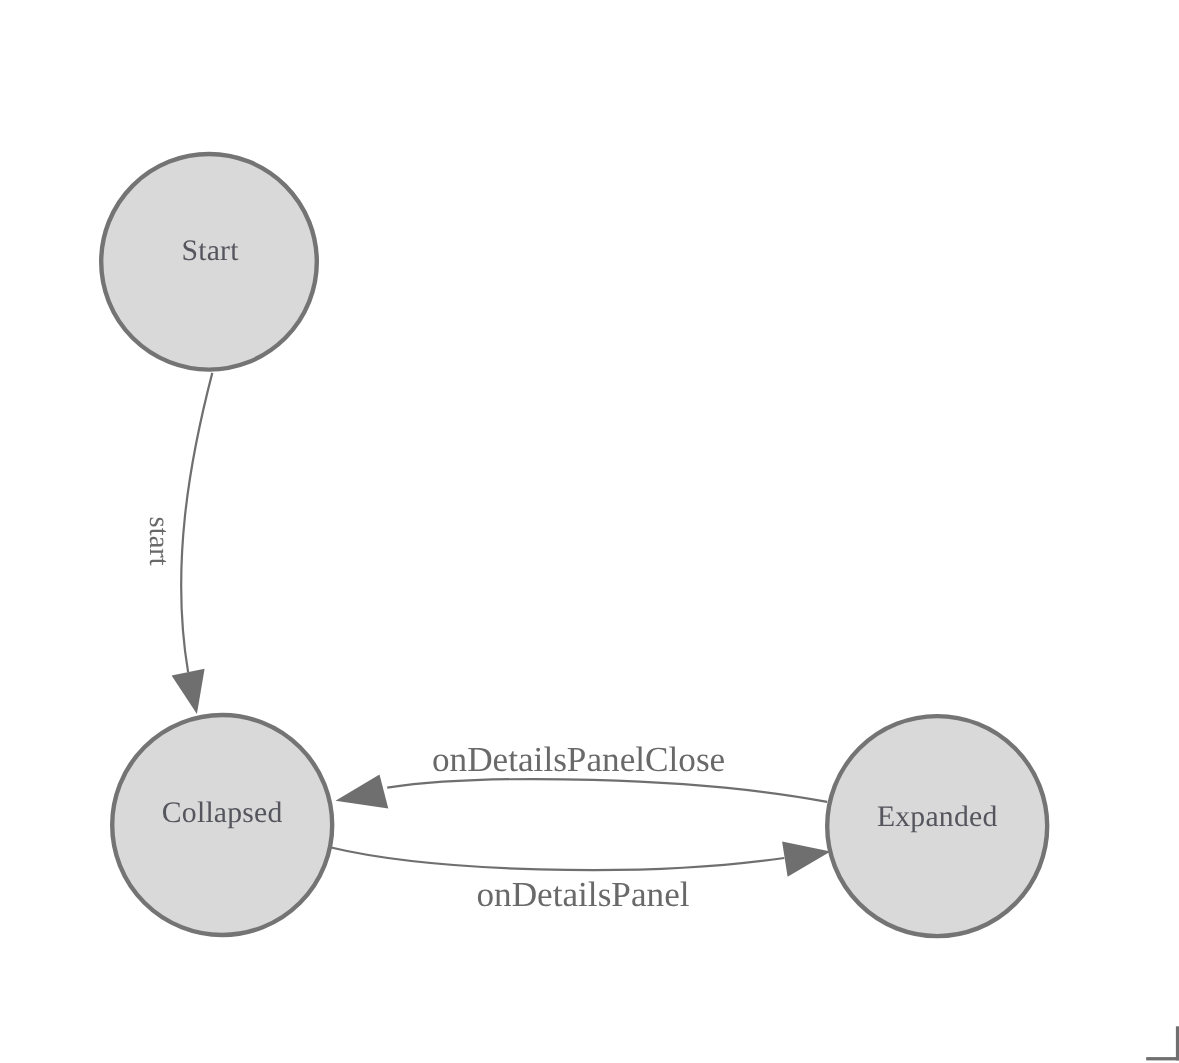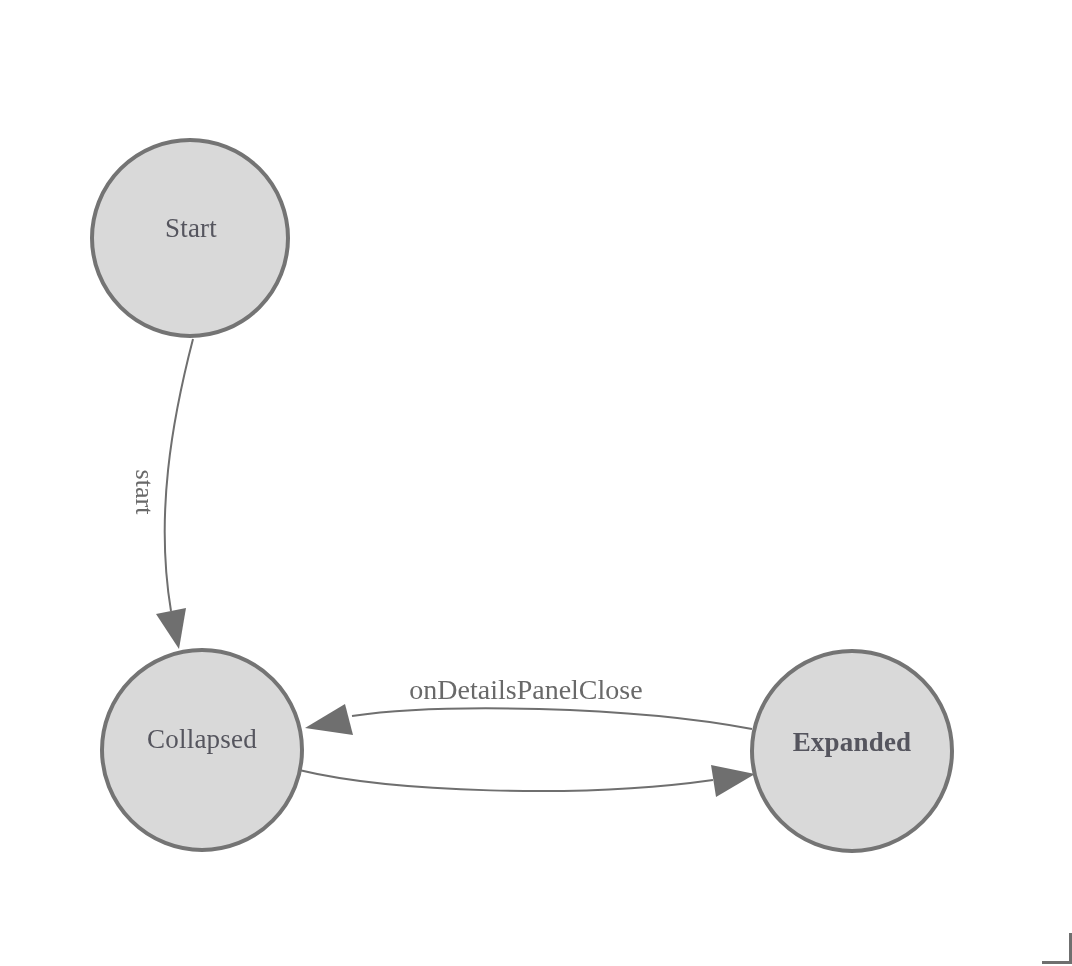--- a/index.html
+++ b/index.html
@@ -26,21 +26,21 @@
     transform: translate(-50%, -50%);
     font-size: 27px;
     color: #55555e;
     white-space: nowrap;
     pointer-events: none;
     letter-spacing: 0.2px;
   }
   .edge-label {
     position: absolute;
     transform: translate(-50%, -50%);
-    font-size: 28px;
+    font-size: 32px;
     color: #696969;
     white-space: nowrap;
     pointer-events: none;
   }
   .edge-label.rotated {
     transform: translate(-50%, -50%) rotate(90deg);
     font-size: 26px;
   }
 </style>
 </head>
@@ -62,18 +62,19 @@
     <circle cx="190" cy="238" r="98" stroke-width="4" fill="#d9d9d9" stroke="#747474"></circle>
     <circle cx="202" cy="750" r="100" stroke-width="4" fill="#d9d9d9" stroke="#747474"></circle>
     <circle cx="852" cy="751" r="100" stroke-width="4" fill="#d9d9d9" stroke="#747474"></circle>
 
     <rect x="1069" y="933" width="3" height="31" fill="#6f6f6f"></rect>
     <rect x="1042" y="961" width="30" height="3" fill="#6f6f6f"></rect>
   </svg>
 
   <div class="node-label" style="left:191px; top:228px;">Start</div>
   <div class="node-label" style="left:202px; top:739px;text-align:right;">Collapsed</div>
-  <div class="node-label" style="left:852px; top:742px;font-weight:bold;">Expanded</div>
+  <div class="node-label" style="left:852px; top:742px;">Expanded</div>
 
   <div class="edge-label rotated" style="left:144px; top:492px;">start</div>
   <div class="edge-label" style="left:526px; top:690px;">onDetailsPanelClose</div>
+  <div class="edge-label" style="left:530px; top:813px;">onDetailsPanel</div>
 
 </div>
 
 </body></html>

